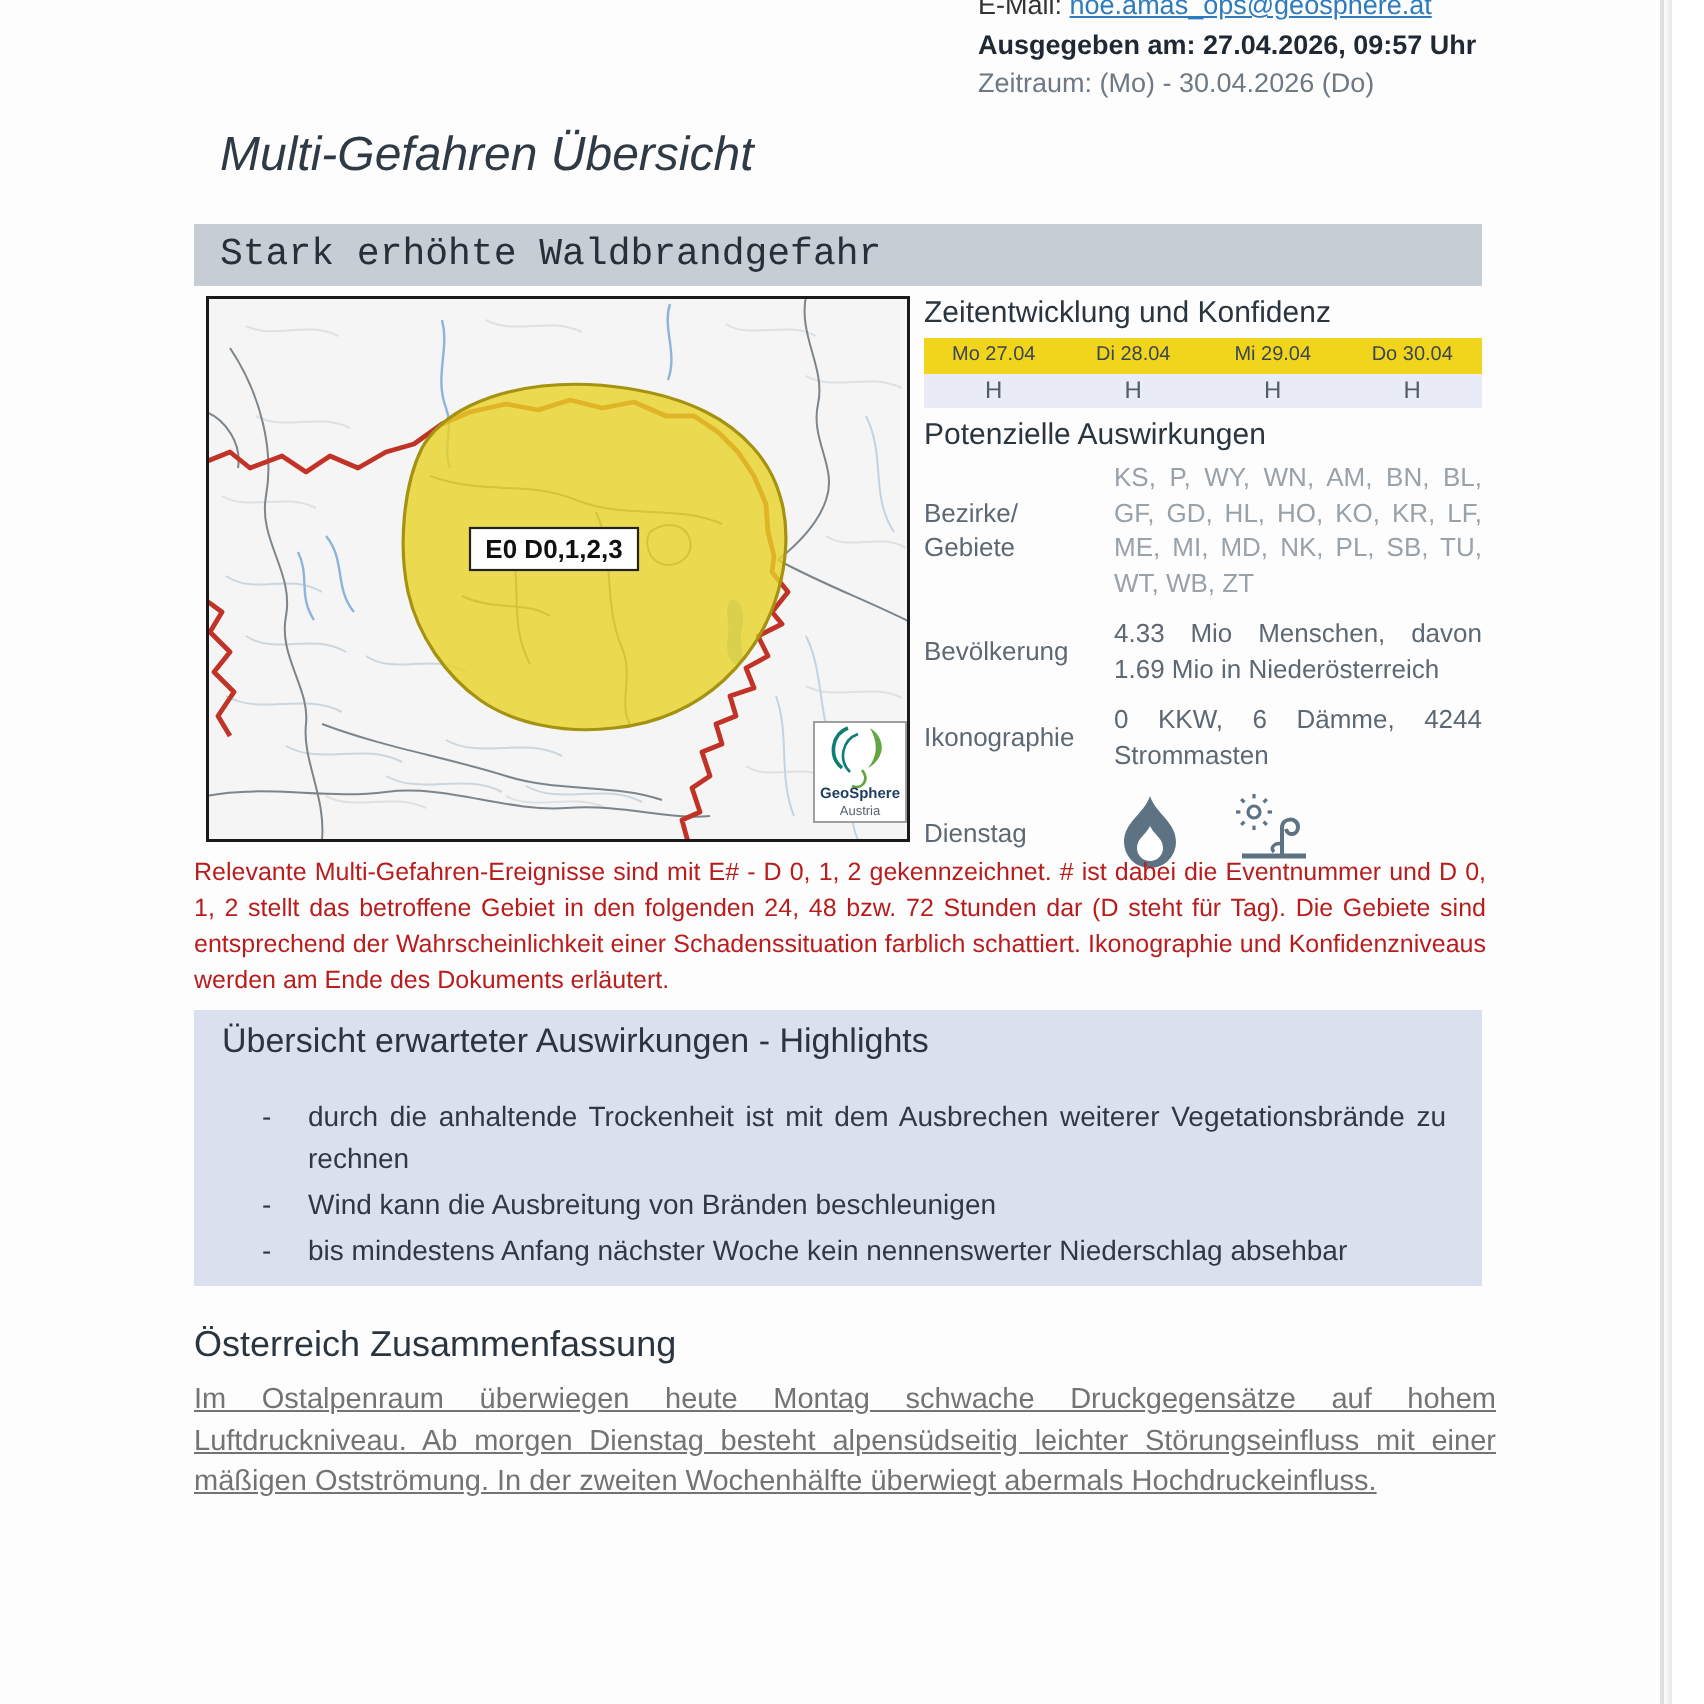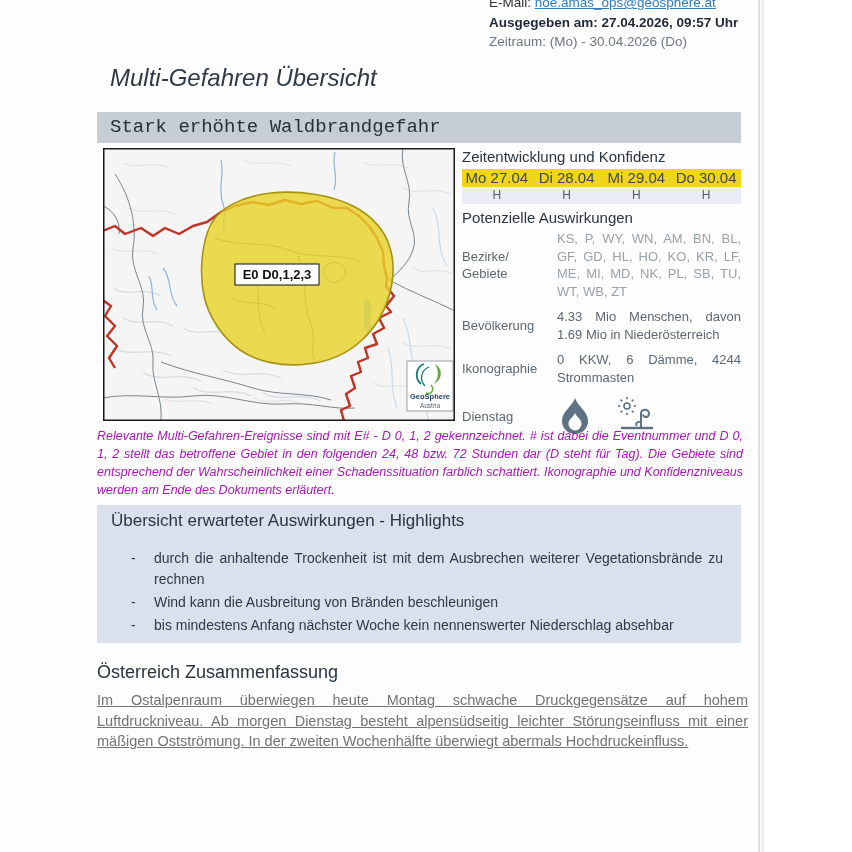--- a/index.html
+++ b/index.html
@@ -1,17 +1,17 @@
 <!DOCTYPE html>
 <html><head>
 <meta charset="utf-8">
 <style>
   html,body{margin:0;padding:0;background:#fff;}
   .page{
-    position:relative;width:764px;height:852px;background:#fdfdfd;overflow:hidden;
+    position:relative;width:836px;height:852px;background:#fdfdfd;overflow:hidden;
     font-family:"Liberation Sans","DejaVu Sans",sans-serif;color:#333e49;
   }
   
   .scan-edge{position:absolute;top:0;bottom:0;right:4px;width:2px;background:#cfcfcf;opacity:.65;}
   .scan-edge2{position:absolute;top:0;bottom:0;right:0;width:4px;background:linear-gradient(to right,#fdfdfd,#e7e7e7);}
 
   
   .header-block{position:absolute;left:489px;top:-7px;width:340px;font-size:13.5px;line-height:19.5px;}
   .email-line{color:#333;}
   .email-link{color:#2e7cbd;text-decoration:underline;}
@@ -22,32 +22,32 @@
 
   .banner{position:absolute;left:97px;top:112px;width:644px;height:31px;background:#c6cdd4;}
   .banner span{display:block;padding-left:13px;line-height:31px;font-size:19px;font-weight:500;color:#253039;font-family:Liberation Mono, monospace;}
 
   .map-wrap{position:absolute;left:103px;top:148px;width:352px;height:273px;}
 
   
   .right-panel{position:absolute;left:462px;top:147px;width:279px;}
   .panel-h{margin:0;font-size:15px;font-weight:500;color:#2a3540;line-height:20px;}
   .day-row{display:grid;grid-template-columns:repeat(4,1fr);height:18px;margin-top:2px;}
-  .day-cell{font-size:15px;line-height:18px;text-align:center;color:#3c4650;}
+  .day-cell{font-size:10px;line-height:18px;text-align:center;color:#3c4650;}
   .conf-row{display:grid;grid-template-columns:repeat(4,1fr);height:17px;}
   .conf-cell{font-size:12px;line-height:17px;text-align:center;color:#525d68;}
   .impacts-h{margin-top:4px;}
   .impact-row{display:flex;margin-top:8px;}
   .impact-label{width:95px;flex:0 0 95px;font-size:13px;color:#5d6873;align-self:center;line-height:17px;}
   .impact-value{flex:1;font-size:13px;color:#5d6873;line-height:17.5px;text-align:justify;text-align-last:left;}
   .impact-value.districts{color:#99a1a9;}
   .hazard-icons{flex:1;display:flex;gap:24px;align-items:center;}
 
   .map-caption{position:absolute;left:97px;top:427px;width:646px;margin:0;
-    font-size:12.5px;font-style:italic;color:#a21caf;line-height:1.44;text-align:justify;text-align-last:left;}
+    font-size:12.5px;color:#b91c1c;line-height:1.44;text-align:justify;text-align-last:left;}
 
   .highlights{position:absolute;left:97px;top:505px;width:644px;height:138px;background:#dbe0ee;box-sizing:border-box;padding:6px 14px;}
   .highlights-h{margin:0;font-size:17px;font-weight:500;color:#2a3540;}
   .hl-list{margin-top:17px;}
   .hl-item{display:flex;margin-bottom:2px;}
   .hl-dash{width:23px;flex:0 0 23px;padding-left:20px;font-size:14px;color:#2e3944;line-height:21px;}
   .hl-text{flex:1;font-size:14px;color:#2e3944;line-height:21px;text-align:justify;text-align-last:left;padding-right:4px;}
 
   .summary{position:absolute;left:97px;top:662px;width:651px;}
   .summary-h{margin:0;font-size:18px;font-weight:500;color:#2a3540;}

